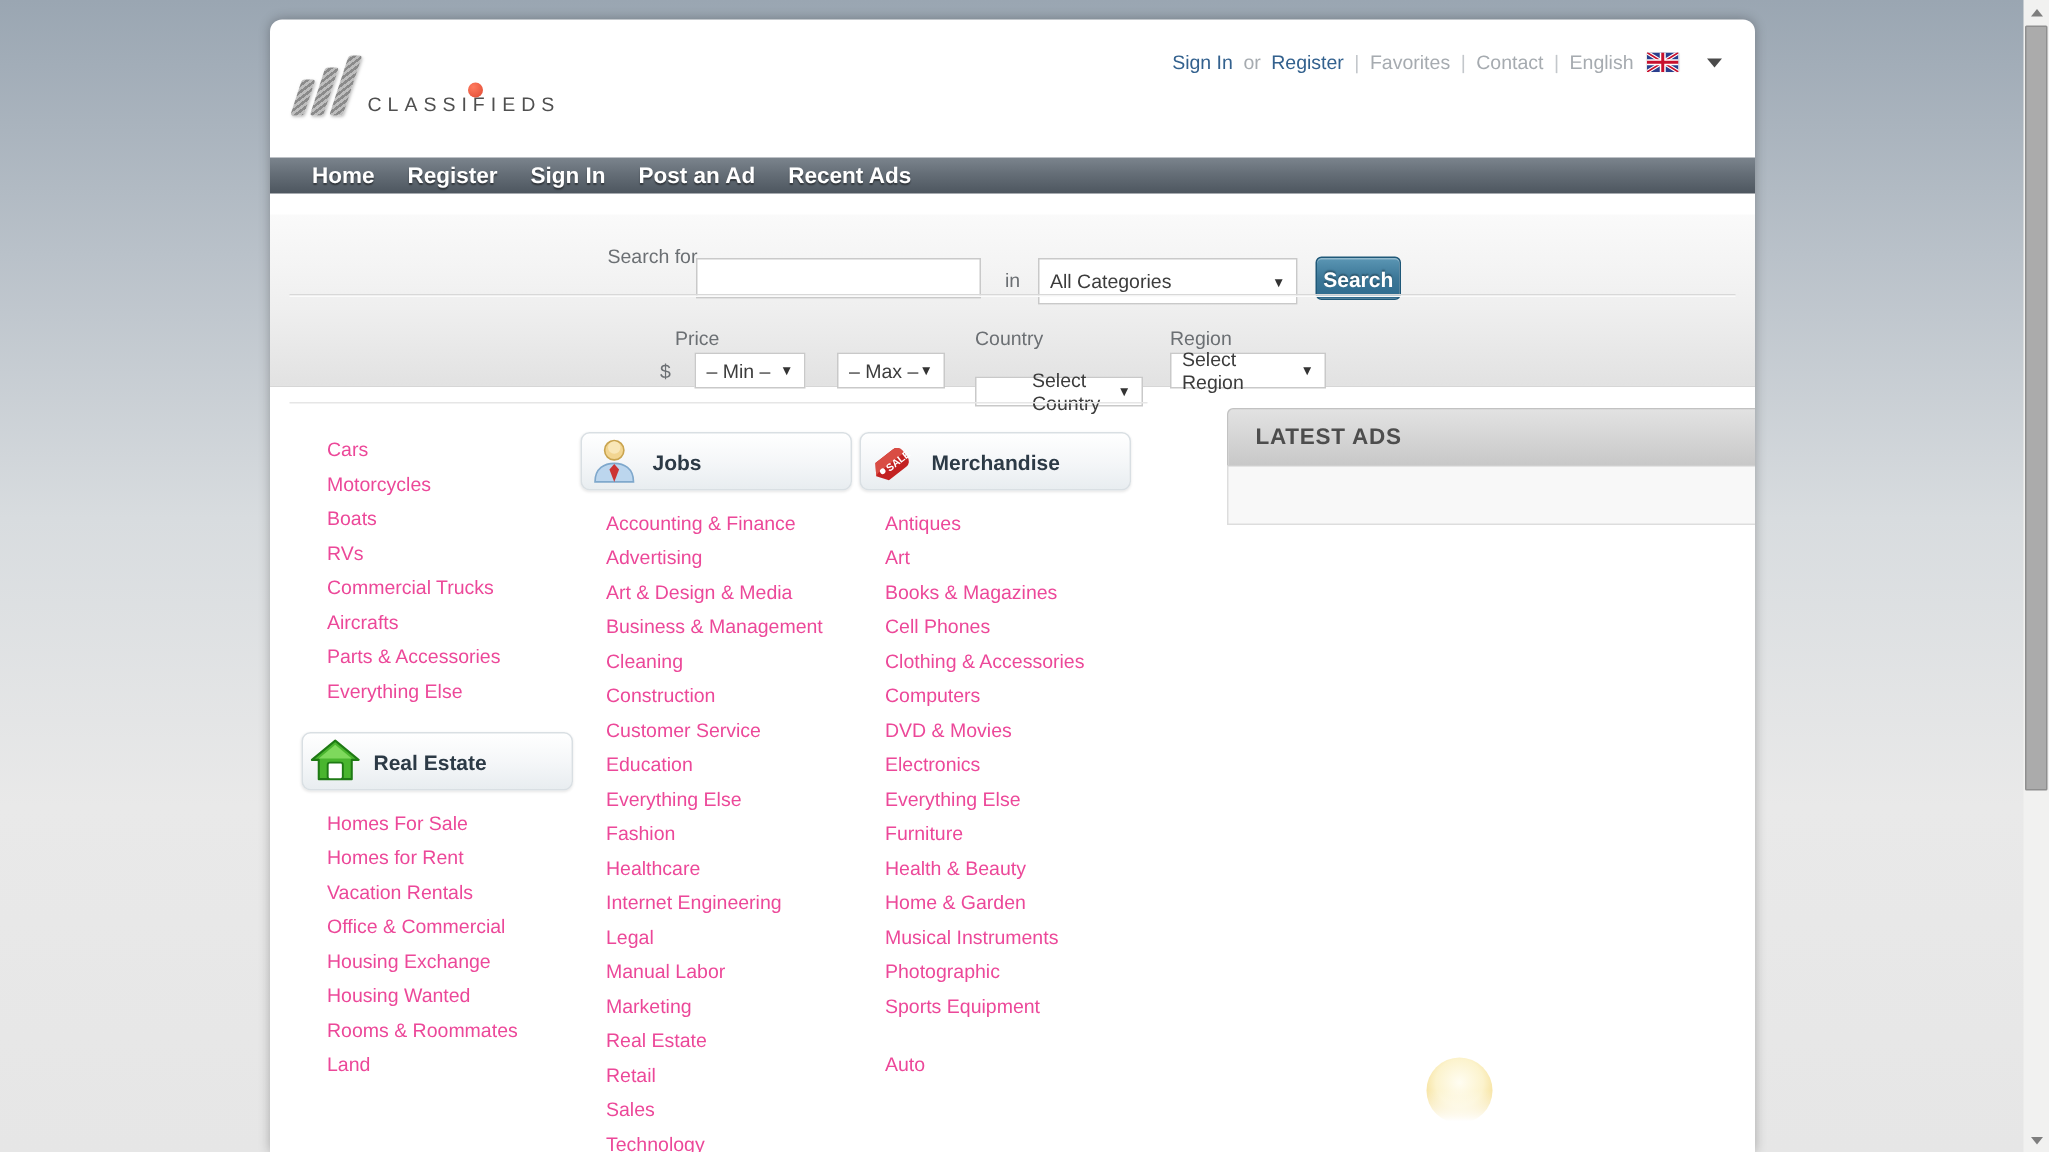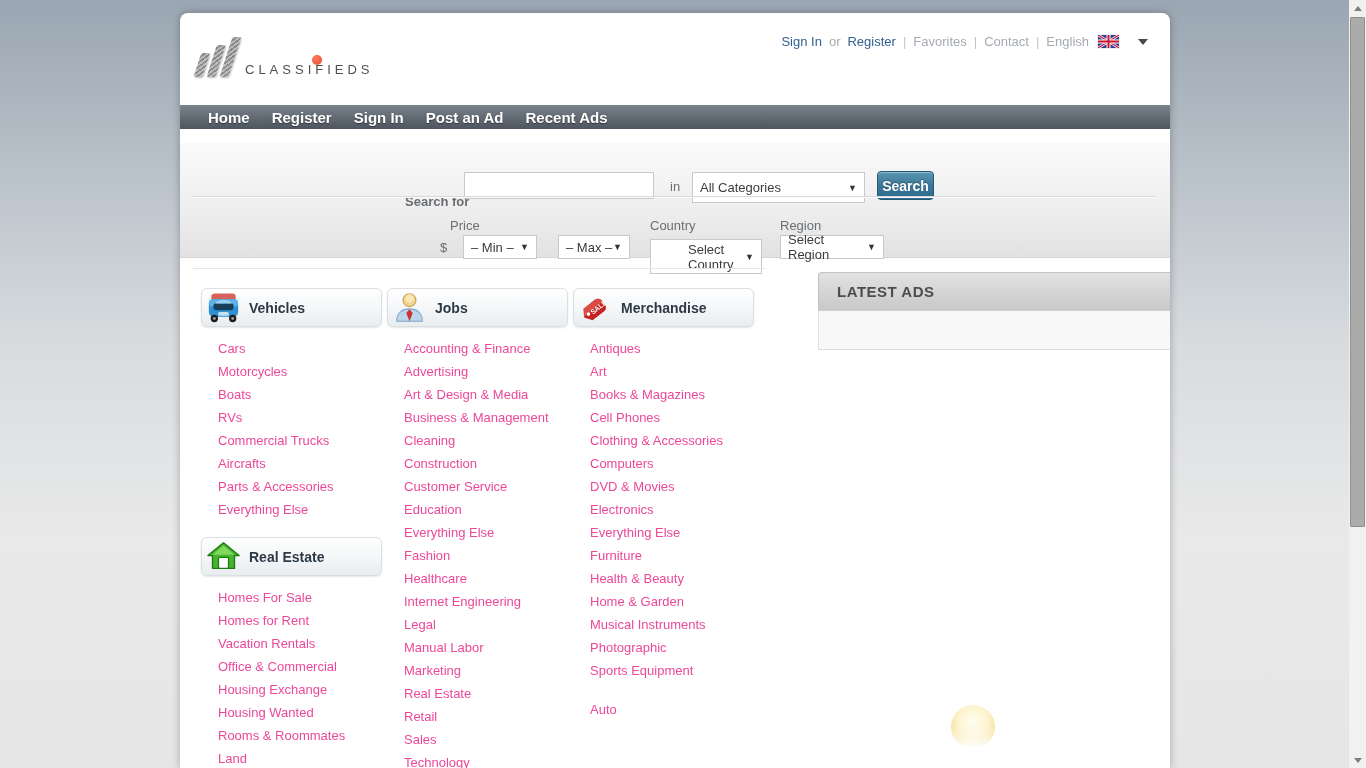--- a/index.html
+++ b/index.html
@@ -39,39 +39,39 @@
             background:linear-gradient(180deg,#7b848d 0%,#656e77 45%,#4d565f 100%);
             display:flex; align-items:center; padding-left:17px; }
   .nav-item { color:#fff; font-size:15px; font-weight:bold; padding:0 11px; text-decoration:none;
               text-shadow:0 1px 1px rgba(0,0,0,.45); cursor:pointer; }
 
   
   .search-section { position:absolute; left:0; top:130px; width:100%; height:115px;
                     background:linear-gradient(180deg,#fafafa 0%,#efefef 55%,#e2e2e2 100%);
                     border-bottom:1px solid #d6d6d6; }
   .lbl { color:#6b6f73; font-size:13px; }
-  .search-row1-label { position:absolute; left:225px; top:51px;font-weight:bold; }
+  .search-row1-label { position:absolute; left:225px; top:20px; }
   .search-input { position:absolute; left:284px; top:29px; width:190px; height:27px; border:1px solid #c9c9c9;
                   background:#fff; font-size:13px; padding:0 6px; outline:none; }
   .search-in { position:absolute; left:490px; top:36px; }
   .fake-select { border:1px solid #c9c9c9; background:#fff; font-size:13px; color:#3c3c3c;
                  display:flex; align-items:center; justify-content:space-between; padding:0 7px; cursor:pointer; }
   .fake-select .car { font-size:9px; color:#333; }
   .sel-cat { position:absolute; left:512px; top:29px; width:173px; height:31px; }
   .search-btn { position:absolute; left:697px; top:28px; width:57px; height:29px; border:1px solid #1f5878; border-radius:4px;
                 background:linear-gradient(180deg,#5b96b4 0%,#3c7797 50%,#2e6b8e 100%);
                 color:#fff; font-weight:bold; font-size:14px; cursor:pointer;
                 text-shadow:0 -1px 1px rgba(0,0,0,.3); box-shadow:inset 0 1px 0 rgba(255,255,255,.35); }
   .search-divider { position:absolute; left:13px; right:13px; top:53px; border-top:1px solid #d8d8d8; border-bottom:1px solid #fbfbfb; }
   .price-label   { position:absolute; left:270px; top:75px; }
   .currency      { position:absolute; left:260px; top:97px; }
   .sel-min     { position:absolute; left:283px; top:92px; width:74px; height:24px; }
   .sel-max     { position:absolute; left:378px; top:92px; width:72px; height:24px; }
   .country-label { position:absolute; left:470px; top:75px; }
-  .sel-country { position:absolute; left:470px; top:96px; width:112px; height:35px;padding-left:37px; }
+  .sel-country { position:absolute; left:470px; top:108px; width:112px; height:20px;padding-left:37px; }
   .region-label  { position:absolute; left:600px; top:75px; }
   .sel-region  { position:absolute; left:600px; top:92px; width:104px; height:24px; }
 
   
   .cats { position:absolute; left:13px; top:255px; width:572px; border-top:1px solid #e6e6e6;
           display:flex; gap:5px; padding:19px 0 0 8px; }
   .cat-col { width:181px; }
   .cat-head { height:39px; border:1px solid #d9dfe3; border-radius:6px;
               background:linear-gradient(180deg,#ffffff 0%,#f4f6f8 55%,#e8edf0 100%);
               box-shadow:0 1px 2px rgba(0,0,0,.10); display:flex; align-items:center; gap:9px;
@@ -182,36 +182,20 @@
     <span class="lbl region-label">Region</span>
     <div class="fake-select sel-region">
       <span>Select Region</span>
       <span class="car">▼</span>
     </div>
   </div>
 
   <div class="cats">
 
     <div class="cat-col">
-      <div class="cat-head">
-        <svg viewBox="0 0 36 36">
-          <rect x="5" y="3" width="26" height="15" rx="3" fill="#c43b35"></rect>
-          <rect x="5" y="3" width="26" height="6" rx="3" fill="#d9625c"></rect>
-          <rect x="2" y="9" width="32" height="19" rx="5" fill="#2f8fd0"></rect>
-          <rect x="2" y="9" width="32" height="8" rx="4" fill="#5fb2e6"></rect>
-          <rect x="7" y="13" width="22" height="8" rx="3.5" fill="#173f58"></rect>
-          <path d="M9 14 a9 4.5 0 0 1 18 0 z" fill="#9fd6f2" opacity=".85"></path>
-          <rect x="12" y="23" width="12" height="4" rx="2" fill="#bfe2f5"></rect>
-          <circle cx="8" cy="30" r="4" fill="#1c1c1c"></circle>
-            <circle cx="8" cy="30" r="1.6" fill="#9c9c9c"></circle>
-          <circle cx="28" cy="30" r="4" fill="#1c1c1c"></circle>
-            <circle cx="28" cy="30" r="1.6" fill="#9c9c9c"></circle>
-        </svg>
-        <span class="ttl">Vehicles</span>
-      </div>
       <div class="cat-list">
 
       <div class="cat-item">Cars</div>
           <div class="cat-item">Motorcycles</div>
           <div class="cat-item">Boats</div>
           <div class="cat-item">RVs</div>
           <div class="cat-item">Commercial Trucks</div>
           <div class="cat-item">Aircrafts</div>
           <div class="cat-item">Parts &amp; Accessories</div>
           <div class="cat-item">Everything Else</div>

